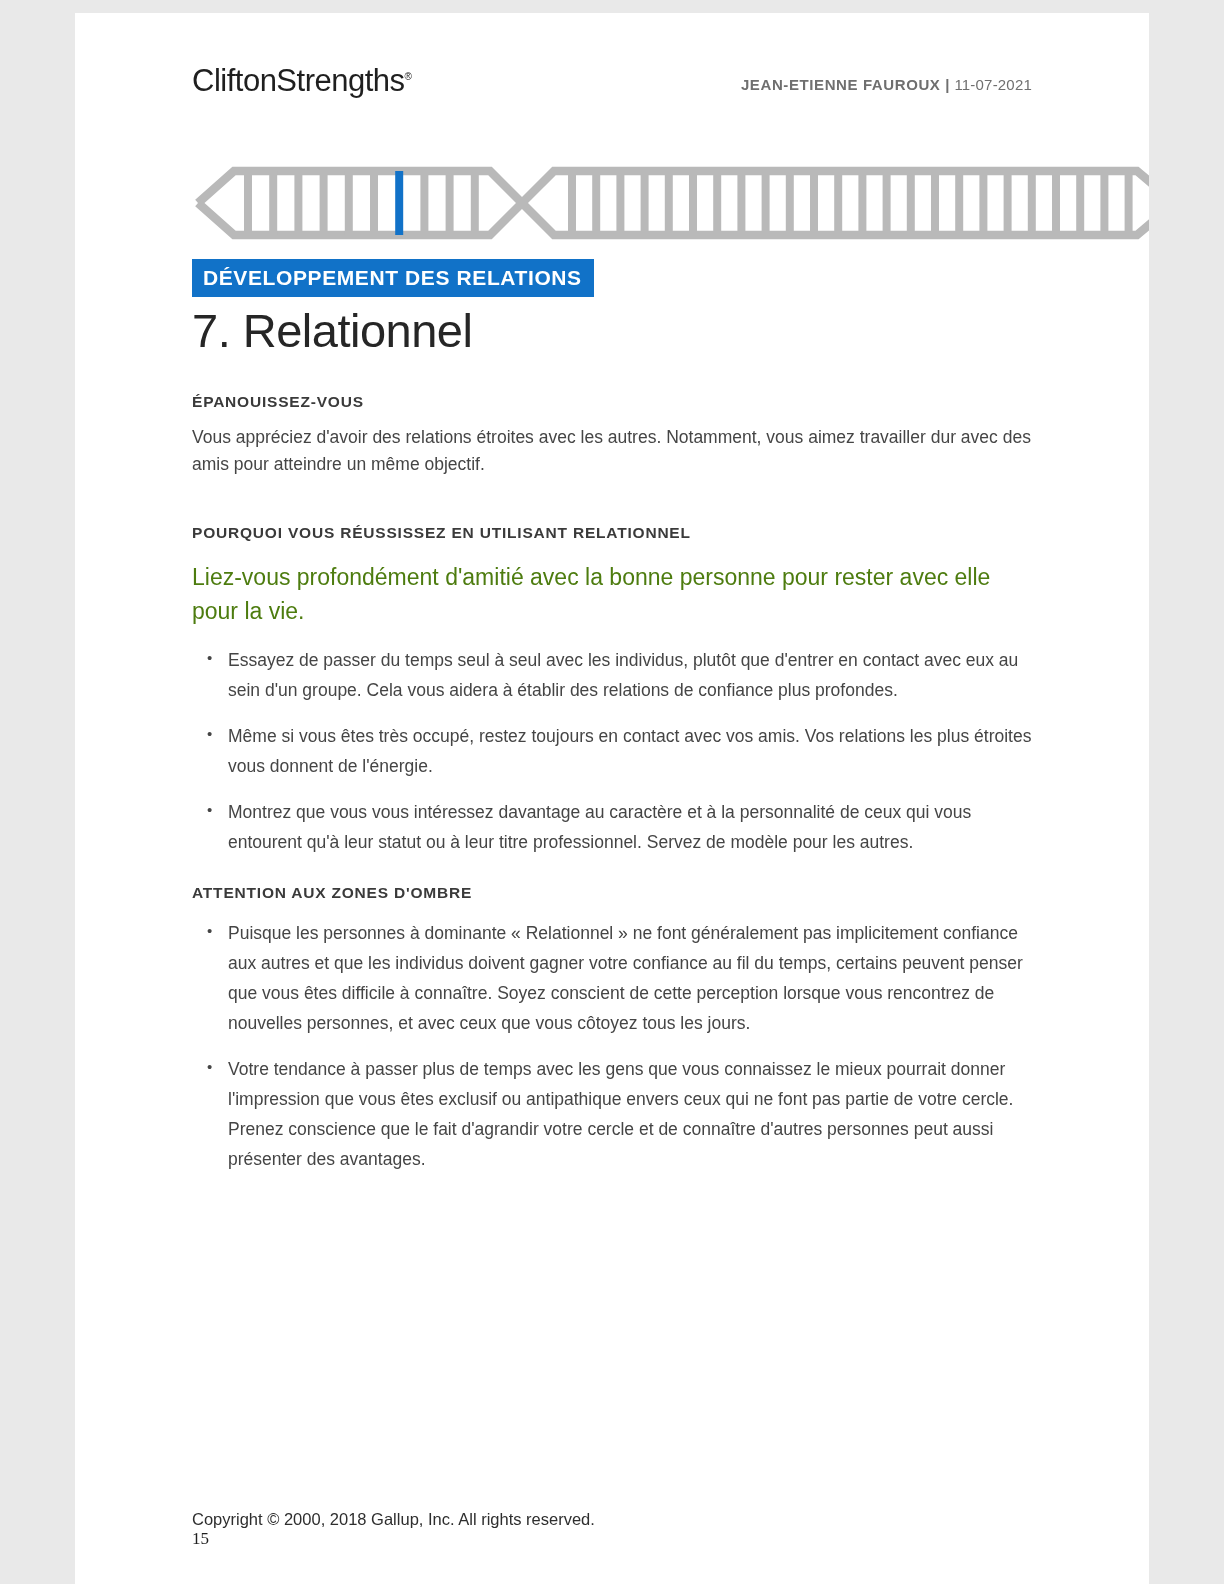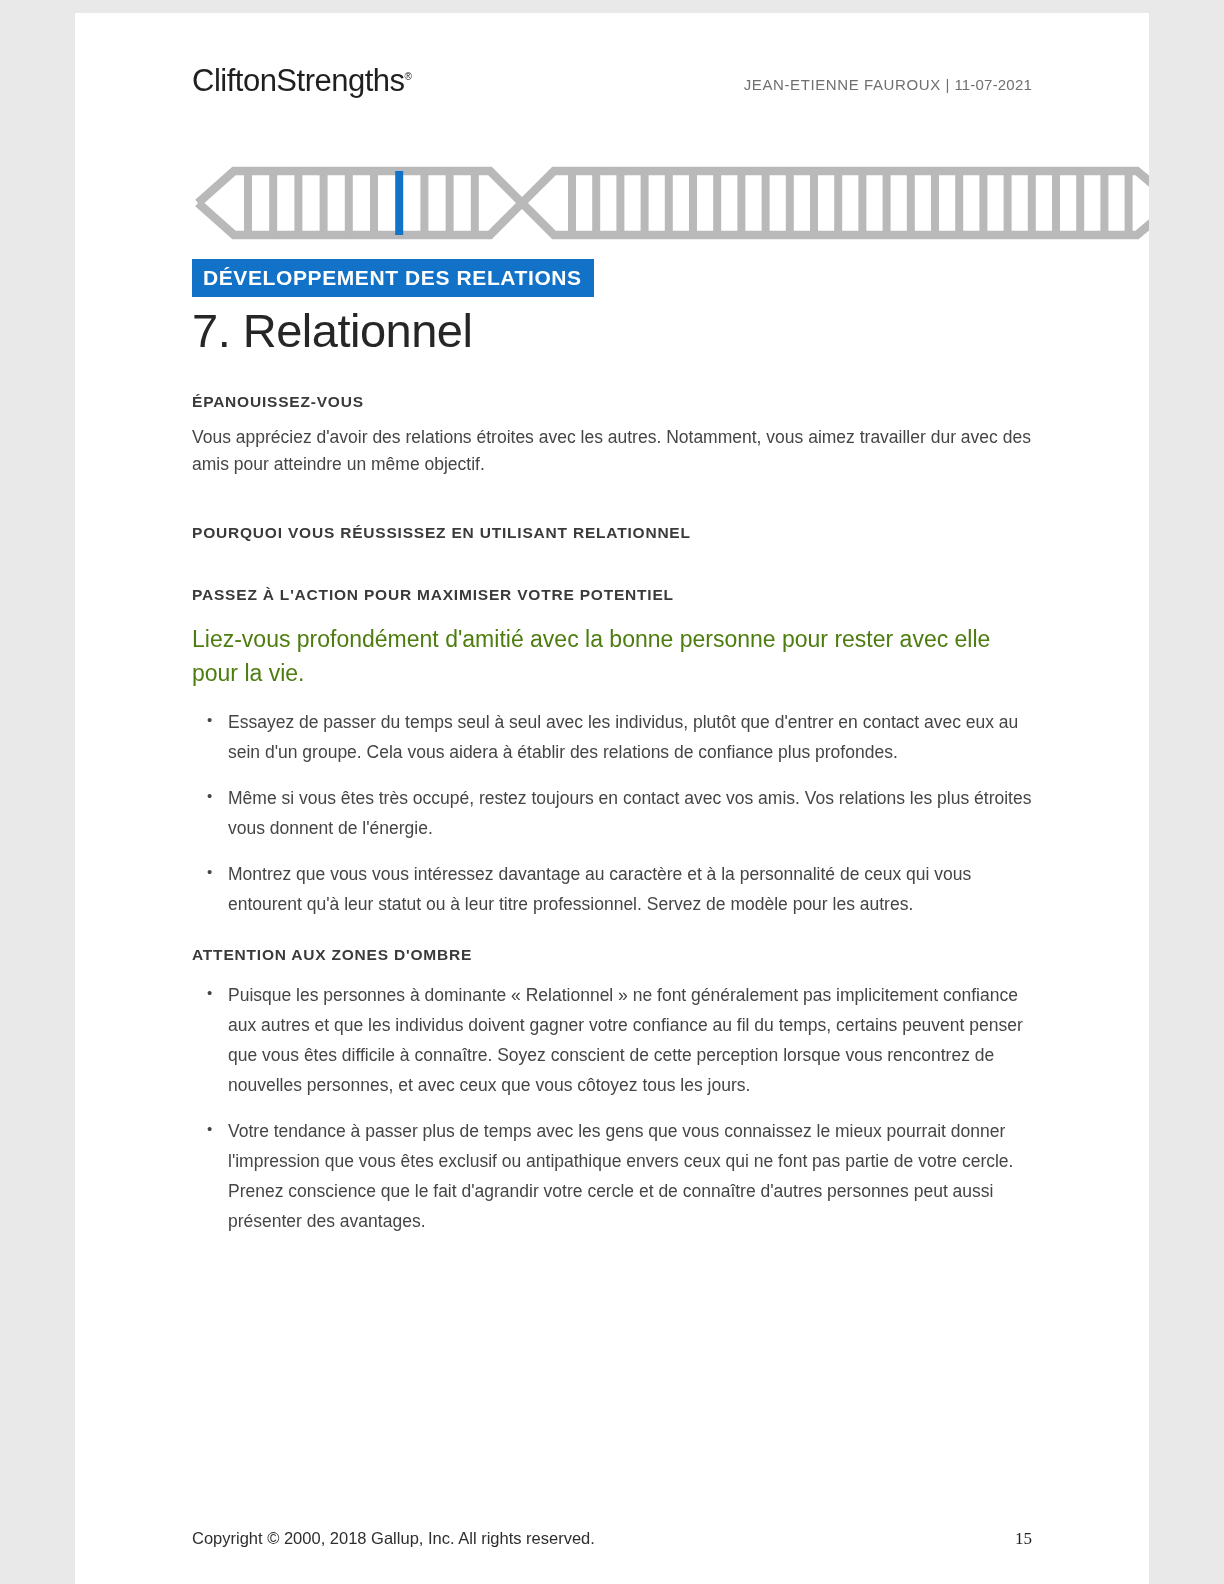--- a/index.html
+++ b/index.html
@@ -16,21 +16,21 @@
   
   .header{
     margin-top:50px;
     display:flex;justify-content:space-between;align-items:flex-end;
   }
   .logo{
     font-size:31px;letter-spacing:-0.5px;color:#1f1f1f;font-weight:400;
   }
   .logo sup{font-size:10px;vertical-align:super;color:#1f1f1f;}
   .report-meta{font-size:15px;color:#6f6f6f;letter-spacing:0.6px;padding-bottom:6px;}
-  .report-meta .name{font-weight:400;}
+  .report-meta .name{font-weight:700;}
   .report-meta .date{font-weight:400;letter-spacing:0.2px;}
   
   .strand-wrap{margin-top:62px;width:990px;height:84px;}
   
   .badge{
     display:inline-block;margin-top:14px;
     padding:7px 12px 7px 11px;
     color:#fff;font-size:21px;font-weight:700;letter-spacing:0.6px;
   }
   .title{
@@ -72,21 +72,21 @@
     margin-bottom:16px;
     font-size:17.5px;line-height:1.72;color:#454545;
   }
   ul.bullets li .dot{
     position:absolute;left:15px;top:0;
     font-size:15px;color:#454545;
   }
   
   .footer{
     position:absolute;left:117px;right:117px;bottom:48px;
-    display:flex;justify-content:space-between;align-items:baseline;
+    display:flex;justify-content:space-between;align-items:baseline;flex-direction:column;
   }
   .copyright{font-size:16.5px;color:#2e2e2e;}
   .page-num{font-family:"Liberation Serif", serif;font-size:17px;color:#1f1f1f;}
 </style>
 </head>
 <body>
 
 <div class="page">
 
   <div class="header">
@@ -142,21 +142,20 @@
   <div>
     <span class="badge" style="background: rgb(17, 114, 200);">DÉVELOPPEMENT DES RELATIONS</span>
   </div>
   <div class="title">7. Relationnel</div>
 
   <div class="sec-heading mt-thrive">ÉPANOUISSEZ-VOUS</div>
   <div class="body-text">Vous appréciez d'avoir des relations étroites avec les autres. Notamment, vous aimez travailler dur avec des amis pour atteindre un même objectif.</div>
 
   <div class="sec-heading mt-why">POURQUOI VOUS RÉUSSISSEZ EN UTILISANT RELATIONNEL</div>
 
-  <div class="sec-heading mt-action">PASSEZ À L'ACTION POUR MAXIMISER VOTRE POTENTIEL</div>
   <div class="lead">Liez-vous profondément d'amitié avec la bonne personne pour rester avec elle pour la vie.</div>
   <ul class="bullets">
     <li><span class="dot">•</span><span>Essayez de passer du temps seul à seul avec les individus, plutôt que d'entrer en contact avec eux au sein d'un groupe. Cela vous aidera à établir des relations de confiance plus profondes.</span></li>
     <li><span class="dot">•</span><span>Même si vous êtes très occupé, restez toujours en contact avec vos amis. Vos relations les plus étroites vous donnent de l'énergie.</span></li>
     <li><span class="dot">•</span><span>Montrez que vous vous intéressez davantage au caractère et à la personnalité de ceux qui vous entourent qu'à leur statut ou à leur titre professionnel. Servez de modèle pour les autres.</span></li>
   </ul>
 
   <div class="sec-heading mt-blind">ATTENTION AUX ZONES D'OMBRE</div>
   <ul class="bullets">
     <li><span class="dot">•</span><span>Puisque les personnes à dominante « Relationnel » ne font généralement pas implicitement confiance aux autres et que les individus doivent gagner votre confiance au fil du temps, certains peuvent penser que vous êtes difficile à connaître. Soyez conscient de cette perception lorsque vous rencontrez de nouvelles personnes, et avec ceux que vous côtoyez tous les jours.</span></li>

